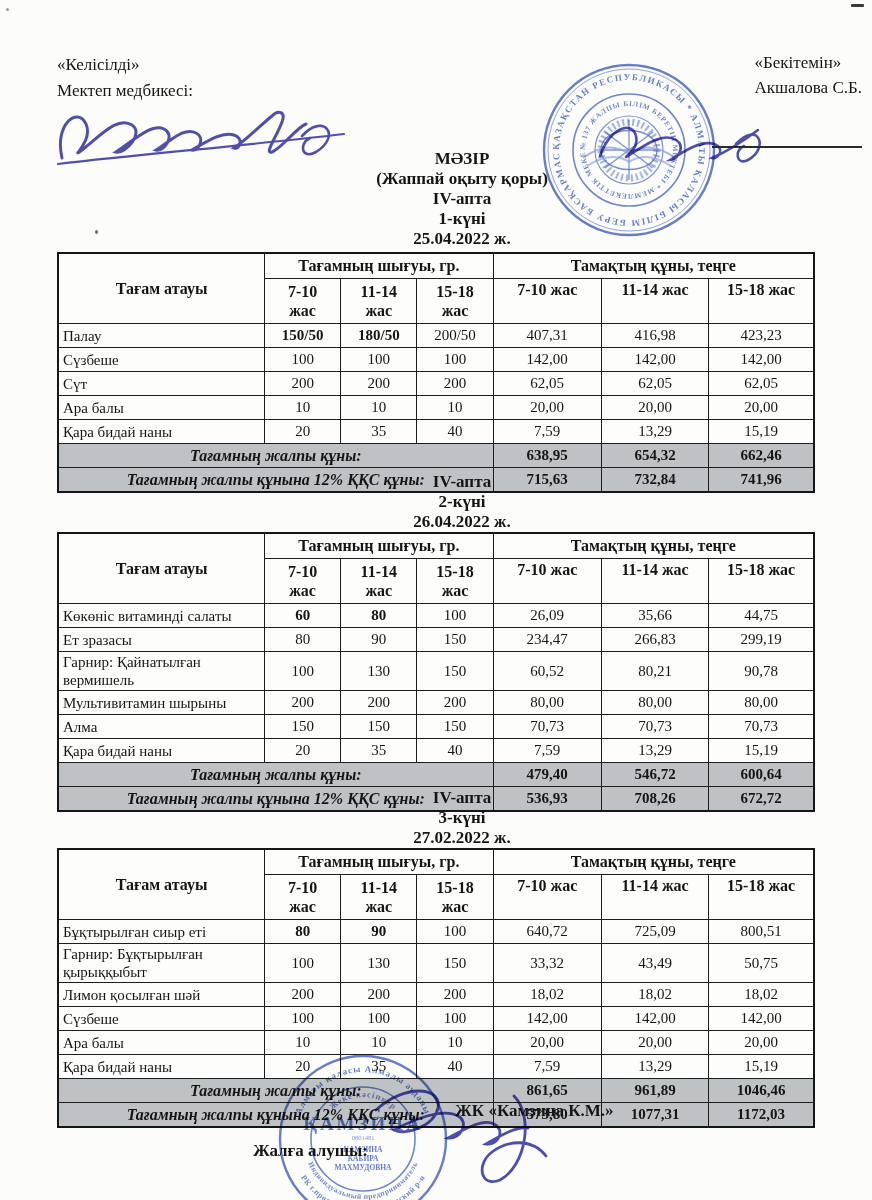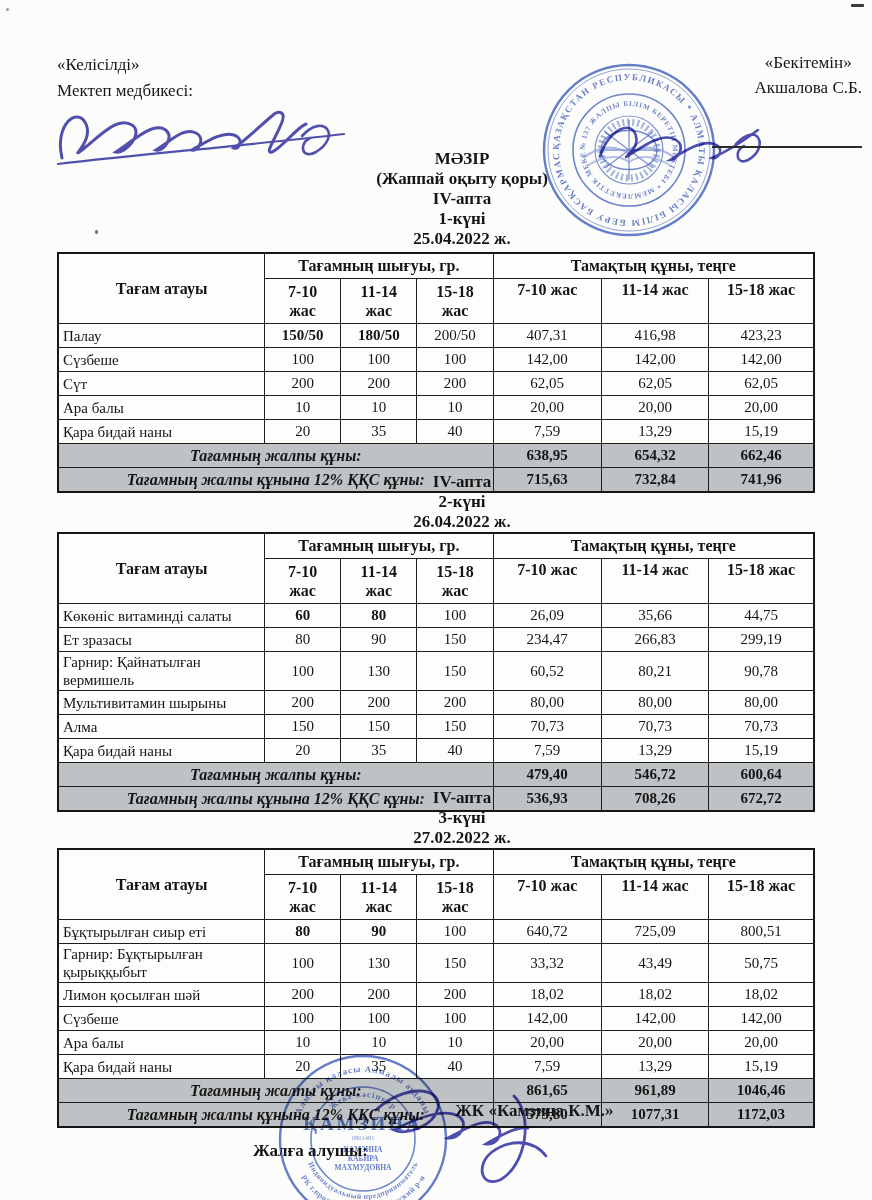--- a/index.html
+++ b/index.html
@@ -3,21 +3,21 @@
 <meta charset="utf-8">
 <style>
   html,body{margin:0;padding:0;}
   body{
     width:872px;height:1200px;position:relative;overflow:hidden;
     background:#fcfcfa;font-family:"Liberation Serif","DejaVu Serif",serif;color:#151515;
   }
   .abs{position:absolute;}
   
   .hdr-left{left:57px;top:52px;font-size:17px;line-height:26px;}
-  .hdr-right{right:10px;top:50px;font-size:17px;line-height:25px;text-align:center;}
+  .hdr-right{right:10px;top:50px;font-size:17px;line-height:25px;text-align:left;}
   
   .heading{left:262px;width:400px;text-align:center;font-weight:bold;font-size:17px;line-height:20px;}
   .t1{top:149px;} .h2sec{top:472px;} .h3sec{top:788px;}
   
   table.menu{border-collapse:collapse;table-layout:fixed;width:758px;background:#fdfdfc;}
   table.menu td,table.menu th{border:1px solid #1d1d1d;padding:1px 4px;overflow:hidden;}
   table.menu{border:2px solid #161616;}
   .tbl{left:57px;}
   .tbl1{top:252px;} .tbl2{top:532px;} .tbl3{top:848px;}
   tr.h1 th{height:22px;font-size:16px;font-weight:bold;text-align:center;margin-top:20px;}

